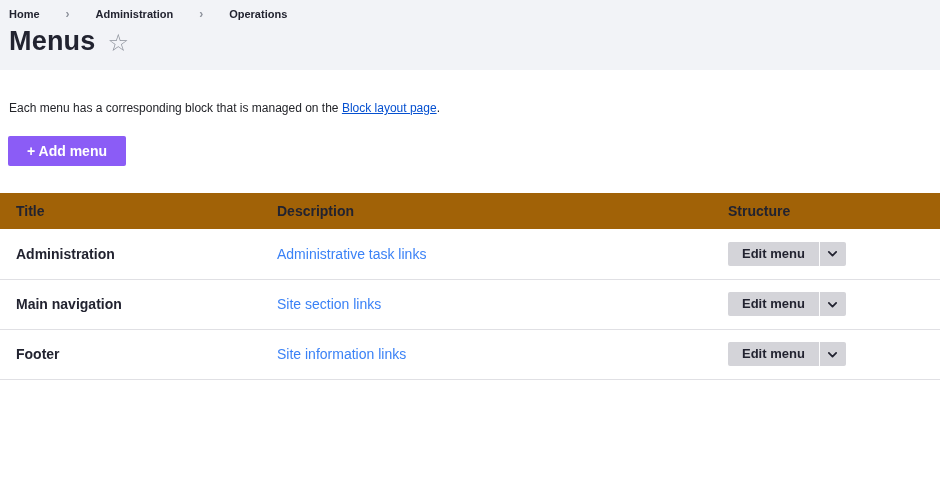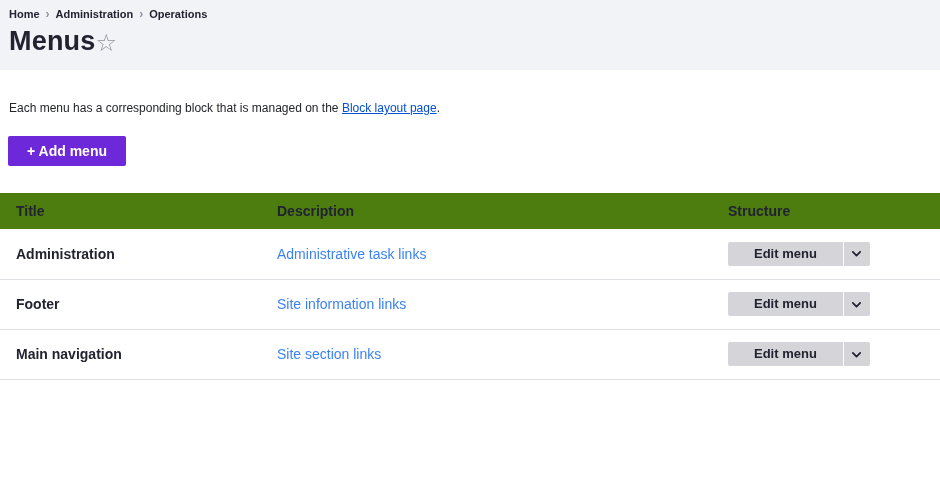--- a/index.html
+++ b/index.html
@@ -15,36 +15,37 @@
   .header-band {
     background: #f2f3f7;
     height: 70px;
     padding: 6px 10px 0 9px;
   }
   .breadcrumb {
     display: flex;
     align-items: center;
     font-size: 11px;
     font-weight: 700;
-    gap: 6px;
+    gap: 26px;
     padding-top: 1px;
   }
   .breadcrumb a {
     color: #222330;
     text-decoration: none;
   }
   .breadcrumb .sep {
     color: #8e929c;
     font-size: 12px;
     font-weight: 700;
   }
   .title-row {
     display: flex;
     align-items: center;
     margin-top: 5px;
+    gap: 12px;
   }
   h1.page-title {
     font-size: 27px;
     font-weight: 700;
     letter-spacing: 0.2px;
     color: #222330;
   }
   .star {
     font-size: 24px;
     line-height: 1;
@@ -62,21 +63,21 @@
     font-size: 12px;
     color: #232429;
   }
   .intro a {
     color: #0550d0;
     text-decoration: underline;
   }
   .add-menu-btn {
     display: inline-block;
     margin: 21px 0 0 8px;
-    background: #6d28d9;
+    background: #8b5cf6;
     color: #ffffff;
     font-family: "Liberation Sans", sans-serif;
     font-size: 14px;
     font-weight: 700;
     border: none;
     border-radius: 2px;
     padding: 0 19px;
     height: 30px;
     line-height: 30px;
     cursor: pointer;
@@ -86,21 +87,21 @@
   table.menus-table {
     margin-top: 27px;
     width: 100%;
     border-collapse: collapse;
     table-layout: fixed;
   }
   col.c-title { width: 261px; }
   col.c-desc  { width: 451px; }
   col.c-ops   { width: auto; }
   thead th {
-    background: #4d7c0f;
+    background: #a16207;
     text-align: left;
     font-size: 14px;
     font-weight: 700;
     color: #222330;
     height: 36px;
     padding: 0 16px;
     vertical-align: middle;
   }
   tbody td {
     height: 50px;
@@ -121,21 +122,21 @@
     height: 24px;
     overflow: hidden;
   }
   .db-main {
     background: transparent;
     border: none;
     font-family: "Liberation Sans", sans-serif;
     font-size: 13px;
     font-weight: 700;
     color: #222330;
-    padding: 0 26px;
+    padding: 0 14px;
     cursor: pointer;
     line-height: 24px;
   }
   .db-divider {
     width: 1px;
     background: #fcfcfd;
   }
   .db-toggle {
     background: transparent;
     border: none;
@@ -192,46 +193,46 @@
           <span class="db-divider"></span>
           <button class="db-toggle" aria-label="Toggle">
             <svg width="13" height="13" viewBox="0 0 16 16">
                 <path d="M3.5 6l4.5 4.5L12.5 6" fill="none" stroke="#222330" stroke-width="2.2" stroke-linecap="round" stroke-linejoin="round"></path>
               </svg>
           </button>
         </div>
       </td>
     </tr>
     <tr>
+      <td class="cell-title">Main navigation</td>
+      <td class="cell-desc">Site section links</td>
+      <td class="cell-ops">
+        <div class="dropbutton">
+          <button class="db-main">Edit menu</button>
+          <span class="db-divider"></span>
+          <button class="db-toggle" aria-label="Toggle">
+            <svg width="13" height="13" viewBox="0 0 16 16">
+                <path d="M3.5 6l4.5 4.5L12.5 6" fill="none" stroke="#222330" stroke-width="2.2" stroke-linecap="round" stroke-linejoin="round"></path>
+              </svg>
+          </button>
+        </div>
+      </td>
+    </tr>
+    <tr>
       <td class="cell-title">Footer</td>
       <td class="cell-desc">Site information links</td>
       <td class="cell-ops">
         <div class="dropbutton">
           <button class="db-main">Edit menu</button>
           <span class="db-divider"></span>
           <button class="db-toggle" aria-label="Toggle">
             <svg width="13" height="13" viewBox="0 0 16 16">
                 <path d="M3.5 6l4.5 4.5L12.5 6" fill="none" stroke="#222330" stroke-width="2.2" stroke-linecap="round" stroke-linejoin="round"></path>
               </svg>
           </button>
         </div>
       </td>
     </tr>
-    <tr>
-      <td class="cell-title">Main navigation</td>
-      <td class="cell-desc">Site section links</td>
-      <td class="cell-ops">
-        <div class="dropbutton">
-          <button class="db-main">Edit menu</button>
-          <span class="db-divider"></span>
-          <button class="db-toggle" aria-label="Toggle">
-            <svg width="13" height="13" viewBox="0 0 16 16">
-                <path d="M3.5 6l4.5 4.5L12.5 6" fill="none" stroke="#222330" stroke-width="2.2" stroke-linecap="round" stroke-linejoin="round"></path>
-              </svg>
-          </button>
-        </div>
-      </td>
-    </tr>
   </tbody>
 </table>
 
 
 
 
 </body></html>

